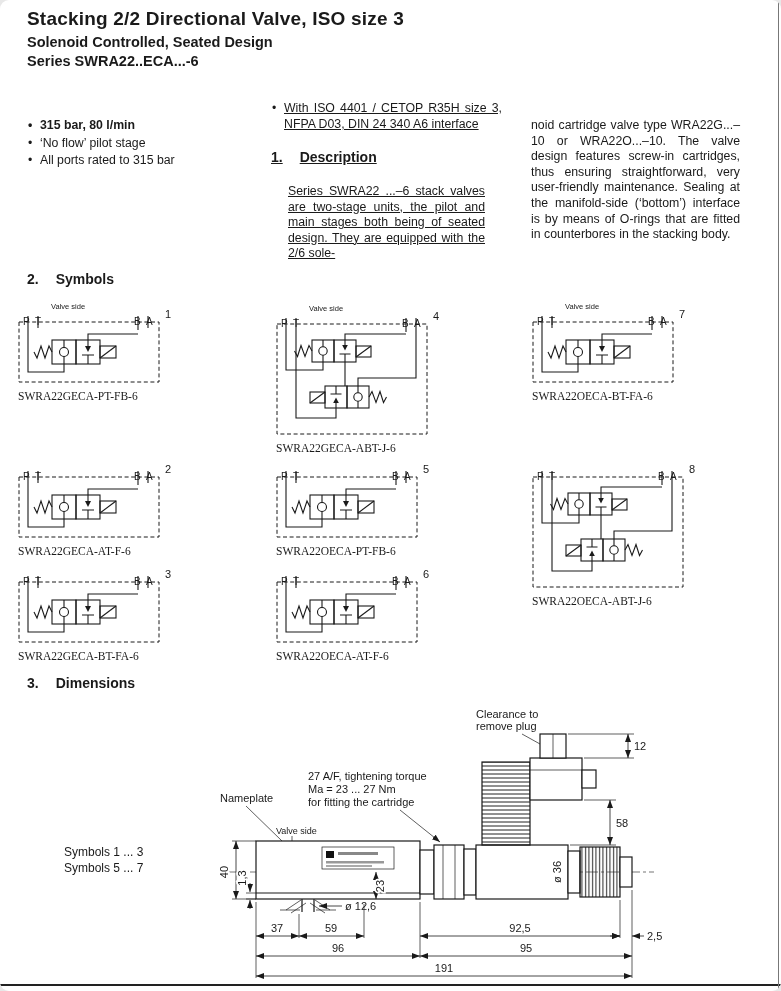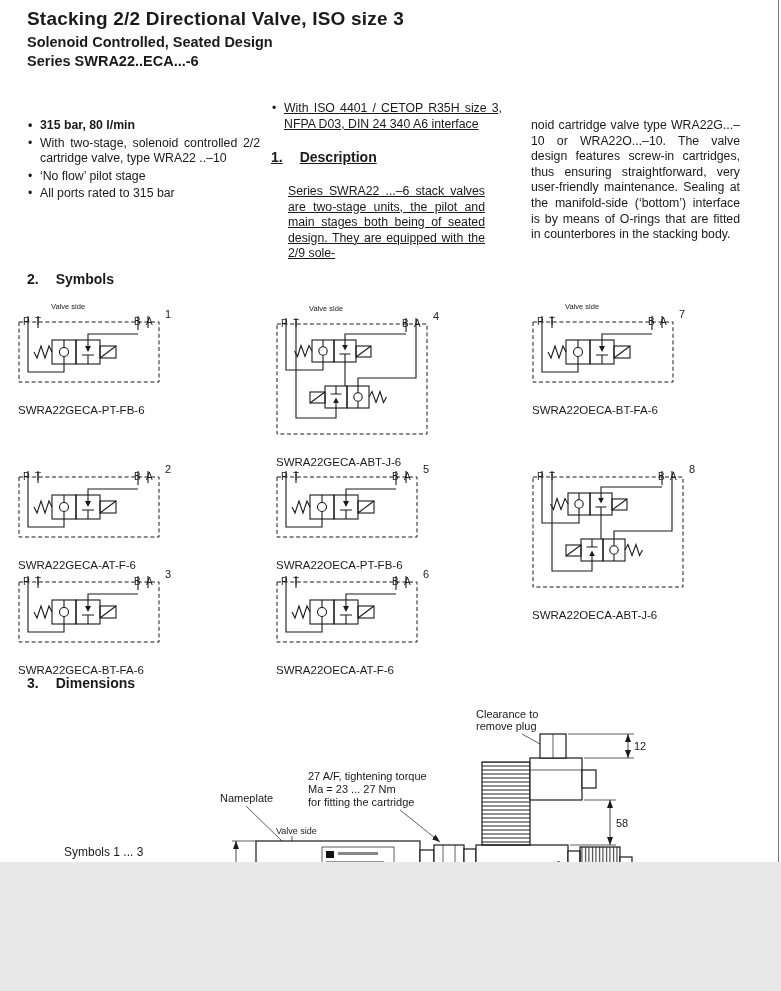--- a/index.html
+++ b/index.html
@@ -1,17 +1,17 @@
 <!DOCTYPE html>
 <html><head>
 <meta charset="utf-8">
 <style>
   html,body{margin:0;padding:0;background:#e8e8e8;}
-  .page{position:relative;width:781px;height:862px;background:#fff;margin:0 auto;
-        font-family:"Liberation Sans",sans-serif;color:#1a1a1a;overflow:hidden;}
+  .page{position:relative;width:781px;height:991px;background:#fff;margin:0 auto;
+        font-family:"Liberation Sans",sans-serif;color:#1a1a1a;overflow:hidden;border-radius:9px;}
   .right-rule{position:absolute;right:2px;top:0;bottom:0;width:1px;background:#777;}
   .bottom-rule{position:absolute;left:0;top:984px;width:100%;height:2px;background:#222;}
 
   .header{position:absolute;left:27px;top:8px;}
   .title{font-size:19px;font-weight:bold;margin:0 0 3px;letter-spacing:.2px;}
   .subtitle{font-size:14.5px;font-weight:bold;margin:0;line-height:1.3;}
 
   .col{position:absolute;top:101px;font-size:12.3px;line-height:1.27;text-align:justify;}
   .col1{left:27px;width:233px;margin-top:17px;}
   .col2{left:271px;width:231px;text-decoration:underline;}
@@ -32,21 +32,21 @@
   
   .sym-card{position:absolute;}
   .sym-card svg{display:block;margin-top:12px;}
   .sym-card .pl,.sym-card .pr{position:absolute;top:0;font-size:10px;word-spacing:3px;white-space:nowrap;margin-top:16px;}
   .sym-card .pl{left:5px;}
   .sym-card .pr{left:116px;}
   .sym-card.dbl .pr{left:126px;}
   .sym-card .num{position:absolute;top:8px;left:147px;font-size:11px;}
   .sym-card.dbl .num{left:157px;}
   .sym-card .vs{position:absolute;left:33px;top:2px;font-size:7.5px;white-space:nowrap;}
-  .sym-card .cap{font-size:11.5px;margin-top:18px;white-space:nowrap;}
+  .sym-card .cap{font-size:11.5px;margin-top:4px;white-space:nowrap;font-family:Liberation Serif, serif;}
 
   
   .dash{fill:none;stroke:#1a1a1a;stroke-width:1;stroke-dasharray:4 2.6;}
   .ln{fill:none;stroke:#1a1a1a;stroke-width:1.1;}
   .fl{fill:#1a1a1a;}
   .dr{fill:none;stroke:#1a1a1a;stroke-width:1.2;}
   .thin{fill:none;stroke:#1a1a1a;stroke-width:.7;}
   .dim{fill:none;stroke:#1a1a1a;stroke-width:.8;}
   .cl{fill:none;stroke:#1a1a1a;stroke-width:.6;stroke-dasharray:12 3 3 3;}
   svg text{font-family:"Liberation Sans",sans-serif;fill:#1a1a1a;}
@@ -112,35 +112,34 @@
 
   <div class="header">
     <h1 class="title">Stacking 2/2 Directional Valve, ISO size 3</h1>
     <h2 class="subtitle">Solenoid Controlled, Seated Design</h2>
     <h2 class="subtitle">Series SWRA22..ECA...-6</h2>
   </div>
 
   <div class="col col1">
     <ul class="feat">
       <li class="b">315 bar, 80 l/min</li>
-      <li>With two-stage, solenoid controlled 2/2 cartridge valve, type WRA22 ..–10</li>
       <li>‘No flow’ pilot stage</li>
       <li>All ports rated to 315 bar</li>
     </ul>
   </div>
 
   <div class="col col2">
     <ul class="feat">
       <li>With ISO 4401 / CETOP R35H size 3, NFPA D03, DIN 24 340 A6 interface</li>
     </ul>
     <div class="sec-heading desc-heading">
       <span>1.</span>
       <span>Description</span>
     </div>
-    <p>Series SWRA22 ...–6 stack valves are two-stage units, the pilot and main stages both being of seated design. They are equipped with the 2/9 sole-</p>
+    <p>Series SWRA22 ...–6 stack valves are two-stage units, the pilot and main stages both being of seated design. They are equipped with the 2/6 sole-</p>
   </div>
 
   <div class="col col3">
     <p>noid cartridge valve type WRA22G...–10 or WRA22O...–10. The valve design features screw-in cartridges, thus ensuring straightforward, very user-friendly maintenance. Sealing at the manifold-side (‘bottom’) interface is by means of O-rings that are fitted in counterbores in the stacking body.</p>
   </div>
 
   <div class="sec-heading abs-heading sec2">
     <span>2.</span>
     <span>Symbols</span>
   </div>

